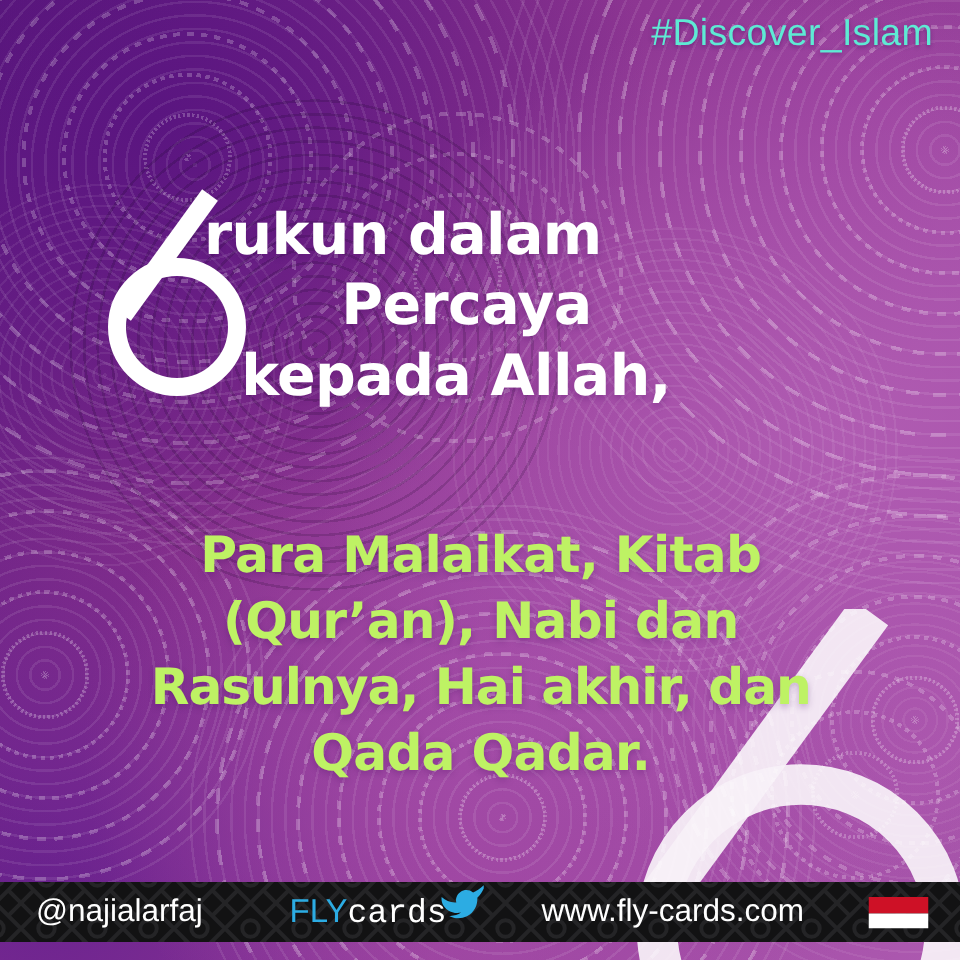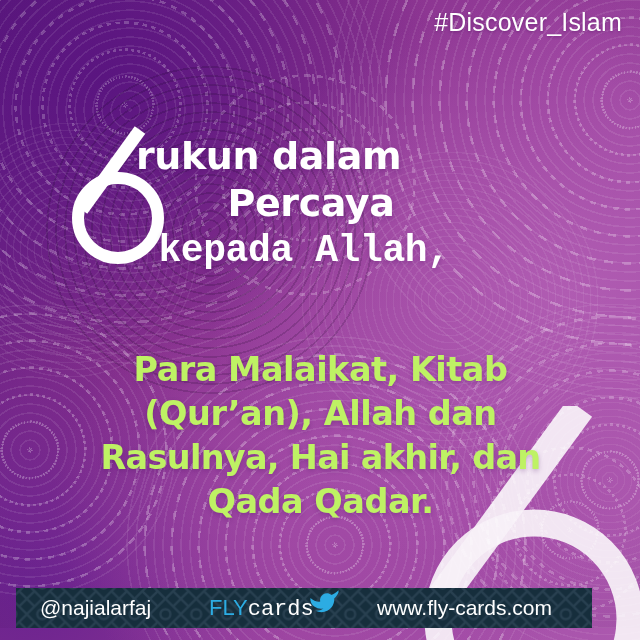--- a/index.html
+++ b/index.html
@@ -111,21 +111,21 @@
     width: 124px;
     height: 138px;
     pointer-events: none;
   }
 
   
   #hashtag {
     position: absolute;
     right: 18px;
     top: 8px;
-    color: #ffffff;
+    color: #5eead4;
     font-family: "Liberation Sans", sans-serif;
     font-size: 25px;
     font-weight: 400;
     letter-spacing: 0.2px;
     text-shadow: 0 1px 3px rgba(60,0,80,0.38);
   }
 
   
   #headline {
     position: absolute;
@@ -136,21 +136,21 @@
     font-family: "DejaVu Sans", sans-serif;
     font-weight: 700;
     font-size: 38px;
     line-height: 47px;
     letter-spacing: -0.4px;
     text-shadow: 0 2px 5px rgba(70,10,95,0.30);
   }
   #headline .l1 { display: block; text-align: left;   margin-left: 6px; }
   #headline .l2 { display: block; text-align: center; }
   #headline .l3 { display: block; text-align: center; }
-  #headline .l4 { display: block; text-align: center; margin-left: -14px; font-family: Liberation Mono, monospace; }
+  #headline .l4 { display: block; text-align: center; margin-left: -14px; }
 
   
   #body-text {
     position: absolute;
     left: 48px;
     top: 348px;
     width: 545px;
     color: #bef264;
     font-family: "DejaVu Sans", sans-serif;
     font-weight: 700;
@@ -159,25 +159,25 @@
     letter-spacing: -0.5px;
     text-align: center;
     text-shadow: 0 2px 5px rgba(70,10,95,0.28);
   }
   #body-text span { display: block; }
   #body-text .b3 { letter-spacing: -0.7px; }
 
   
   #footer {
     position: absolute;
-    left: 16px;
+    left: 0;
     top: 588px;
-    width: 576px;
+    width: 640px;
     height: 40px;
-    background-color: #0c4a6e;
+    background-color: #000000;
     overflow: hidden;
   }
   #footer .geo {
     position: absolute;
     inset: -20px;
     opacity: 0.62;
   }
   #footer-inner {
     position: relative;
     height: 40px;
@@ -274,21 +274,21 @@
   </svg>
 
   <div id="headline">
     <span class="l1">rukun dalam</span>
     <span class="l3">Percaya</span>
     <span class="l4">kepada Allah,</span>
   </div>
 
   <div id="body-text">
     <span class="b1">Para Malaikat, Kitab</span>
-    <span class="b2">(Qur’an), Allah dan</span>
+    <span class="b2">(Qur’an), Nabi dan</span>
     <span class="b3">Rasulnya, Hai akhir, dan</span>
     <span class="b4">Qada Qadar.</span>
   </div>
 
   <div id="footer">
     <svg class="geo" viewBox="0 0 680 80" preserveAspectRatio="none">
       <defs>
         <pattern id="isl" width="34" height="34" patternUnits="userSpaceOnUse">
           <rect width="34" height="34" fill="#1D1D1F"></rect>
           <g fill="none" stroke="#3A3A3E" stroke-width="2.6">

